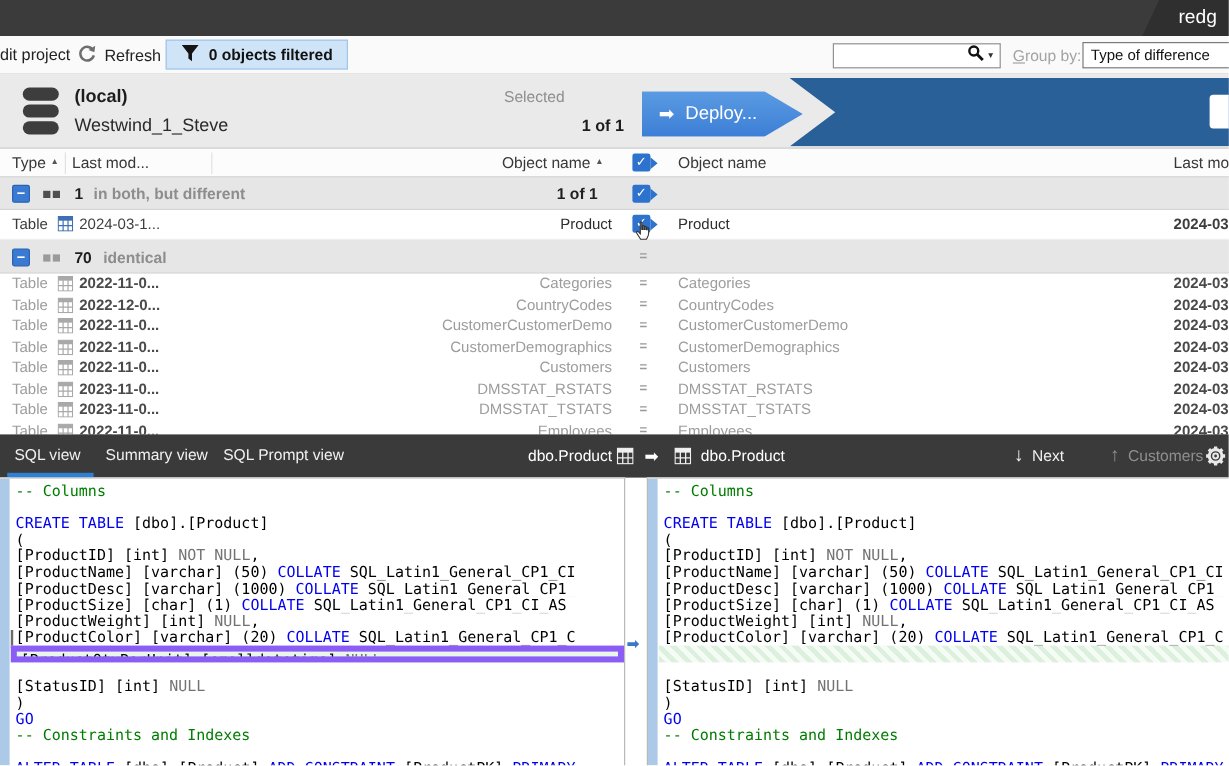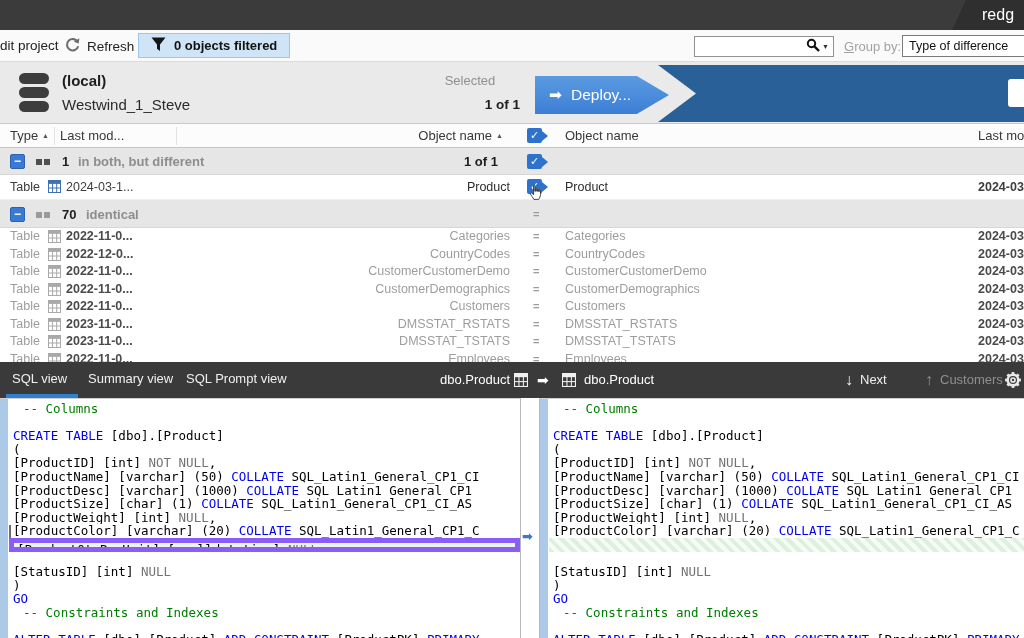--- a/index.html
+++ b/index.html
@@ -24,21 +24,21 @@
   .groupby-label{left:844px;top:9px;color:#a3a3a3;font-size:13px;}
   .groupby-label::first-letter{text-decoration:underline;}
   .groupby-select{left:902px;top:5px;width:130px;height:22px;background:#fff;border:1px solid #7a7a7a;box-sizing:border-box;
                   font-size:12.5px;color:#111;line-height:20px;padding:0 6px;}
 
   
   .srcheader{left:0;top:62px;width:1024px;height:62px;background:#eaeaea;border-bottom:1px solid #c9c9c9;box-sizing:border-box;}
   .dbicon{left:16px;top:9px;}
   .server{left:62px;top:10px;font-size:15px;font-weight:bold;color:#1d1d1d;}
   .dbname{left:62px;top:34px;font-size:15px;color:#2a2a2a;}
-  .sel-label{left:420px;top:11px;width:100px;text-align:center;color:#8f8f8f;font-size:13px;}
+  .sel-label{left:420px;top:11px;width:100px;text-align:left;color:#8f8f8f;font-size:13px;}
   .sel-count{left:420px;top:35px;width:100px;text-align:right;color:#1d1d1d;font-size:13.5px;font-weight:bold;}
   .deploy-btn{left:535px;top:14px;width:134px;height:38px;background:linear-gradient(#5b9be2,#3c7ed6);
               clip-path:polygon(0 0,76% 0,100% 50%,76% 100%,0 100%);display:flex;align-items:center;gap:9px;
               padding-left:14px;box-sizing:border-box;color:#fff;font-size:15.5px;cursor:pointer;}
   .banner{left:658px;top:3px;width:380px;height:57px;background:#2a6098;
           clip-path:polygon(38px 50%,0 0,100% 0,100% 100%,0 100%);}
   .banner-path{position:absolute;left:60px;right:44px;top:0;height:57px;line-height:57px;text-align:center;
                color:#fff;font-weight:bold;font-size:15px;white-space:nowrap;overflow:hidden;}
   .banner-editbox{position:absolute;right:4px;top:14px;width:26px;height:28px;background:#fff;border-radius:3px;}
 
@@ -105,21 +105,21 @@
   
   .pane{position:absolute;top:398px;height:240px;background:#fff;overflow:hidden;border-top:1px solid #d0d0d0;box-sizing:border-box;}
   .pane-l{left:0;width:521px;border-right:1px solid #b8b8b8;}
   .pane-r{left:539px;width:485px;border-left:1px solid #b8b8b8;}
   .gutter{position:absolute;left:0;top:0;bottom:0;width:8px;background:#adc9e8;}
   .gut-tick{position:absolute;left:9px;top:126px;width:2px;height:15px;background:#6b6b6b;}
   .code{position:absolute;left:13px;top:3px;right:0;font-family:"DejaVu Sans Mono","Liberation Mono",monospace;
         font-size:12.5px;line-height:13.6px;color:#000;}
   .line{height:13.6px;white-space:pre;overflow:hidden;}
   .line .kw{color:#0000ee;}
-  .line .cm{color:#007d00;margin-left:10px;}
+  .line .cm{color:#007d00;}
   .line .gy{color:#737373;}
   .line .pl{color:#000;}
   .line.hl{background:#e9f6ea;border:5px solid #8b5cf6;box-sizing:border-box;margin-left:-4px;padding-left:3px;}
   .line.miss{background:repeating-linear-gradient(45deg,#ddefdd 0 4px,#f5fbf5 4px 8px);margin-left:-4px;}
   .diff-arrow{left:522px;top:529px;color:#3b78c8;font-size:13px;font-weight:bold;z-index:5;}
 </style>
 </head>
 <body>
 
 <div id="app">

